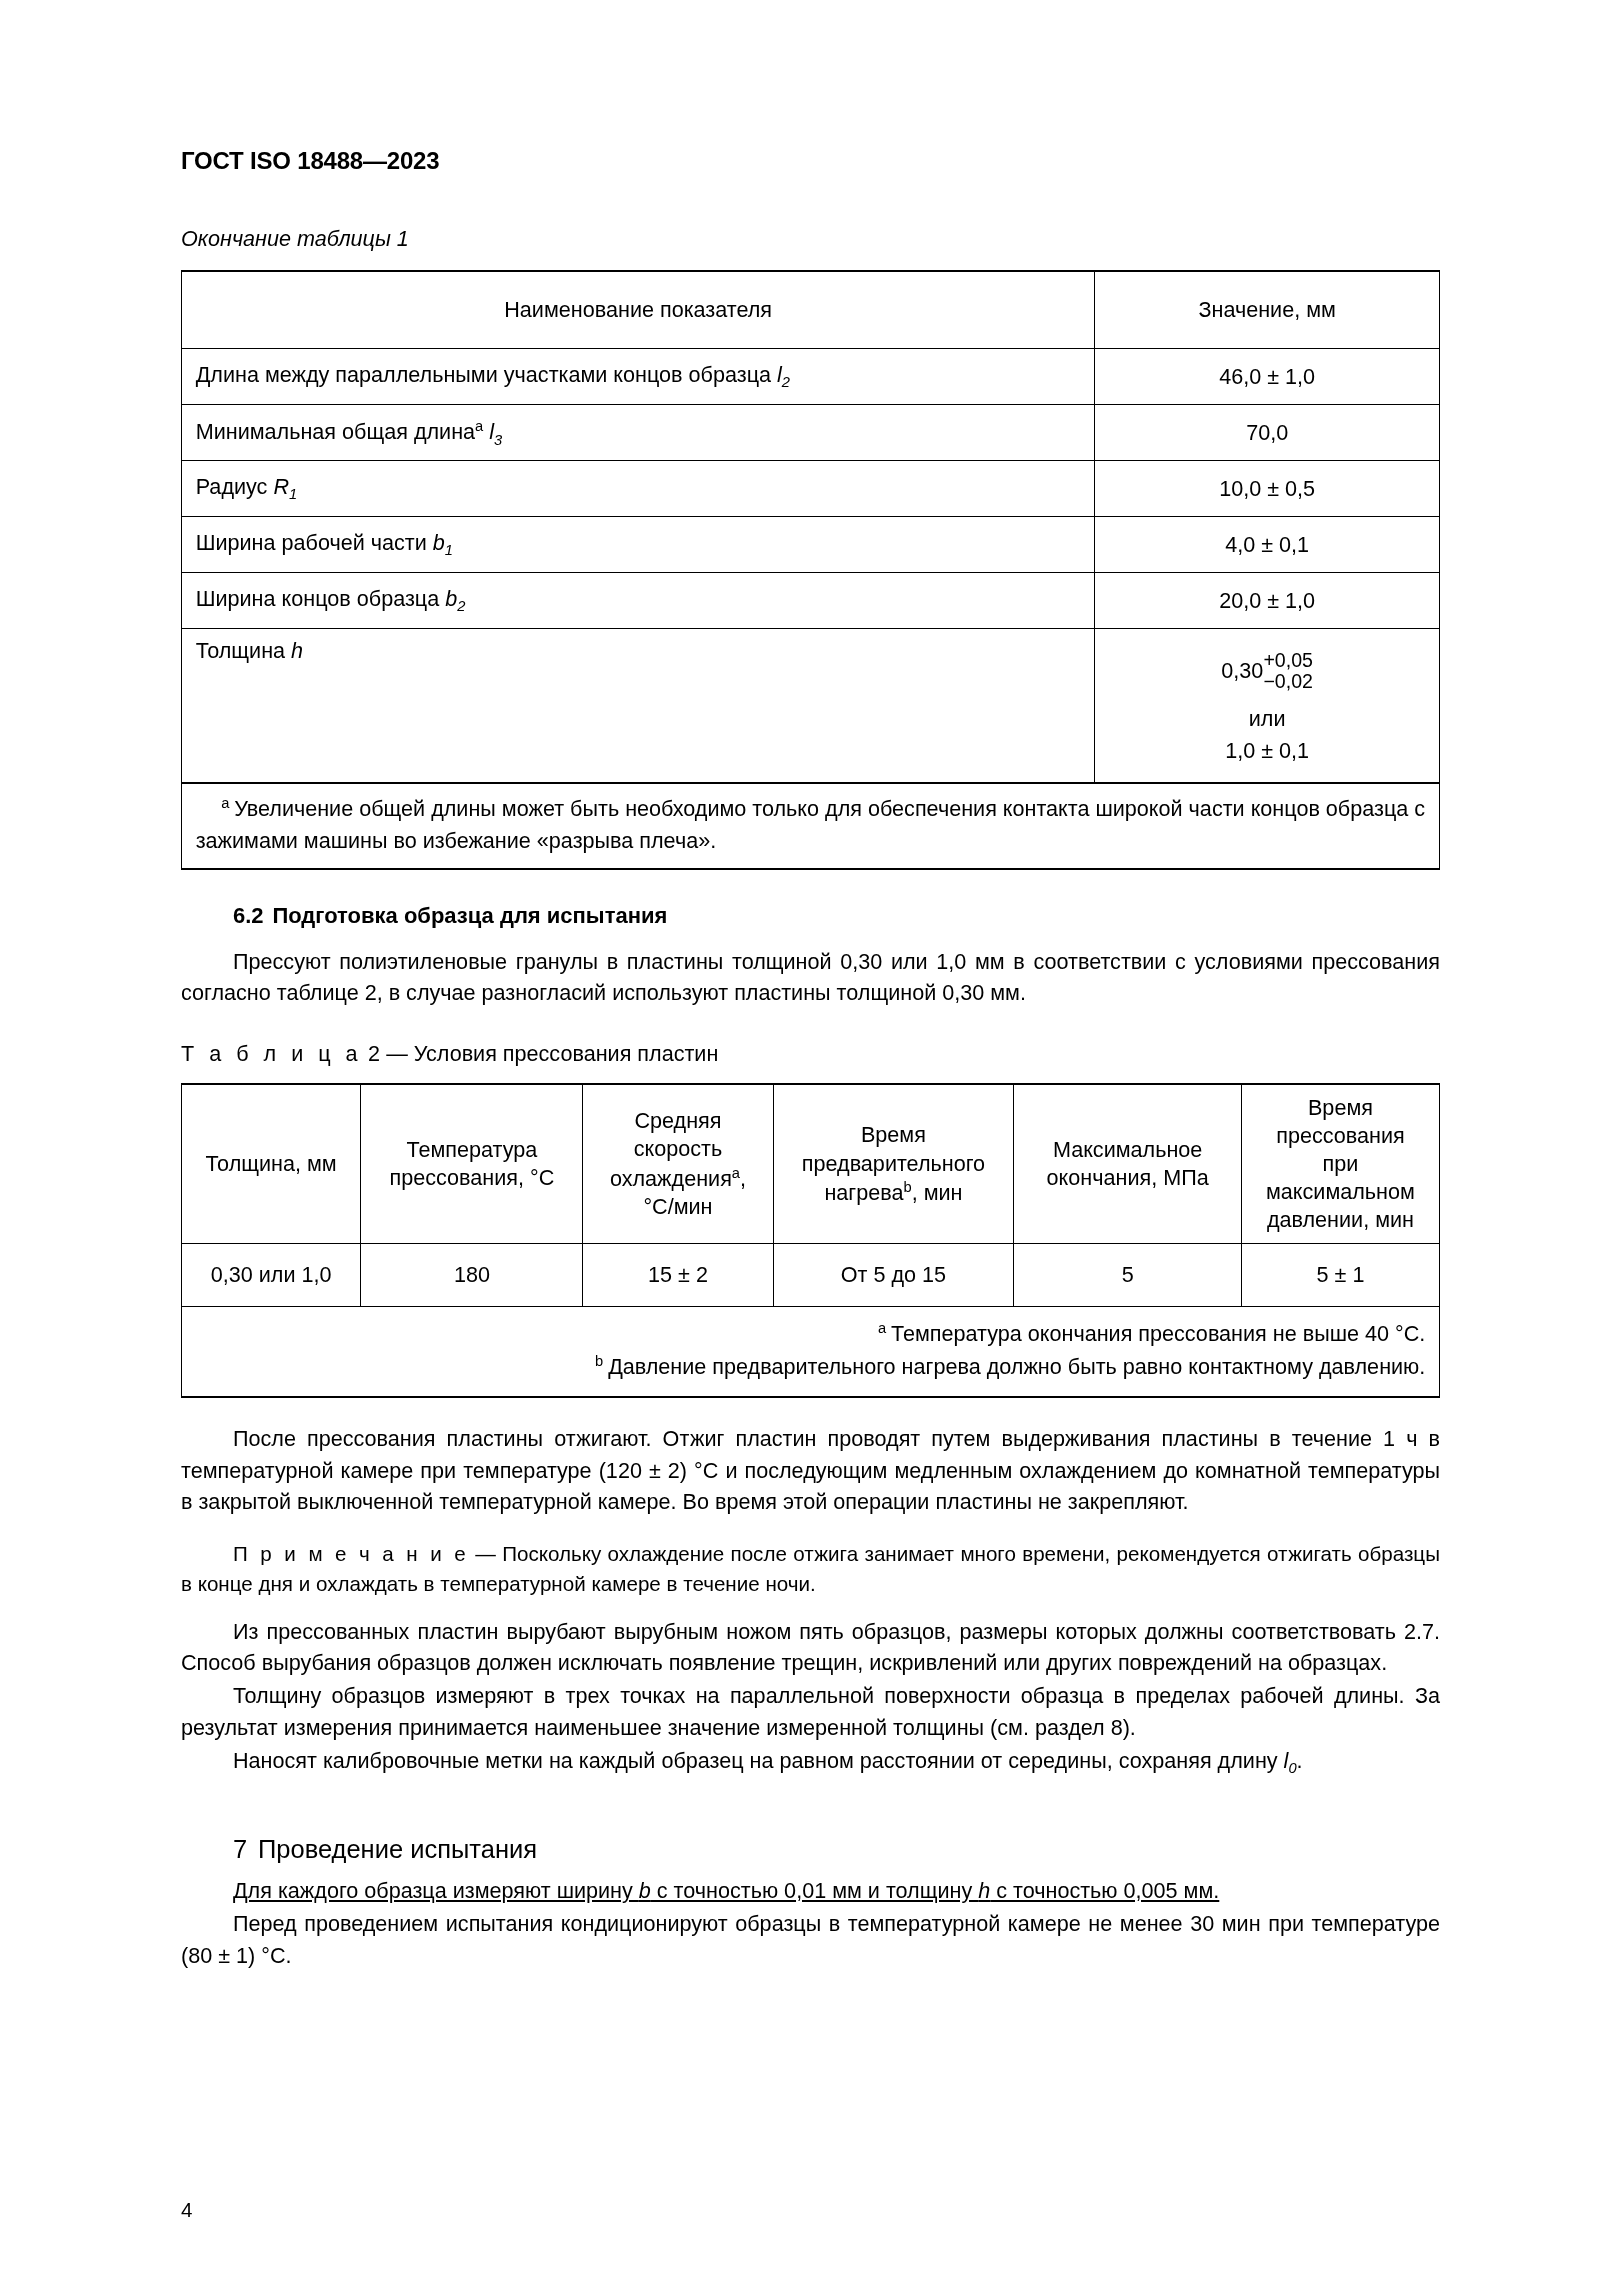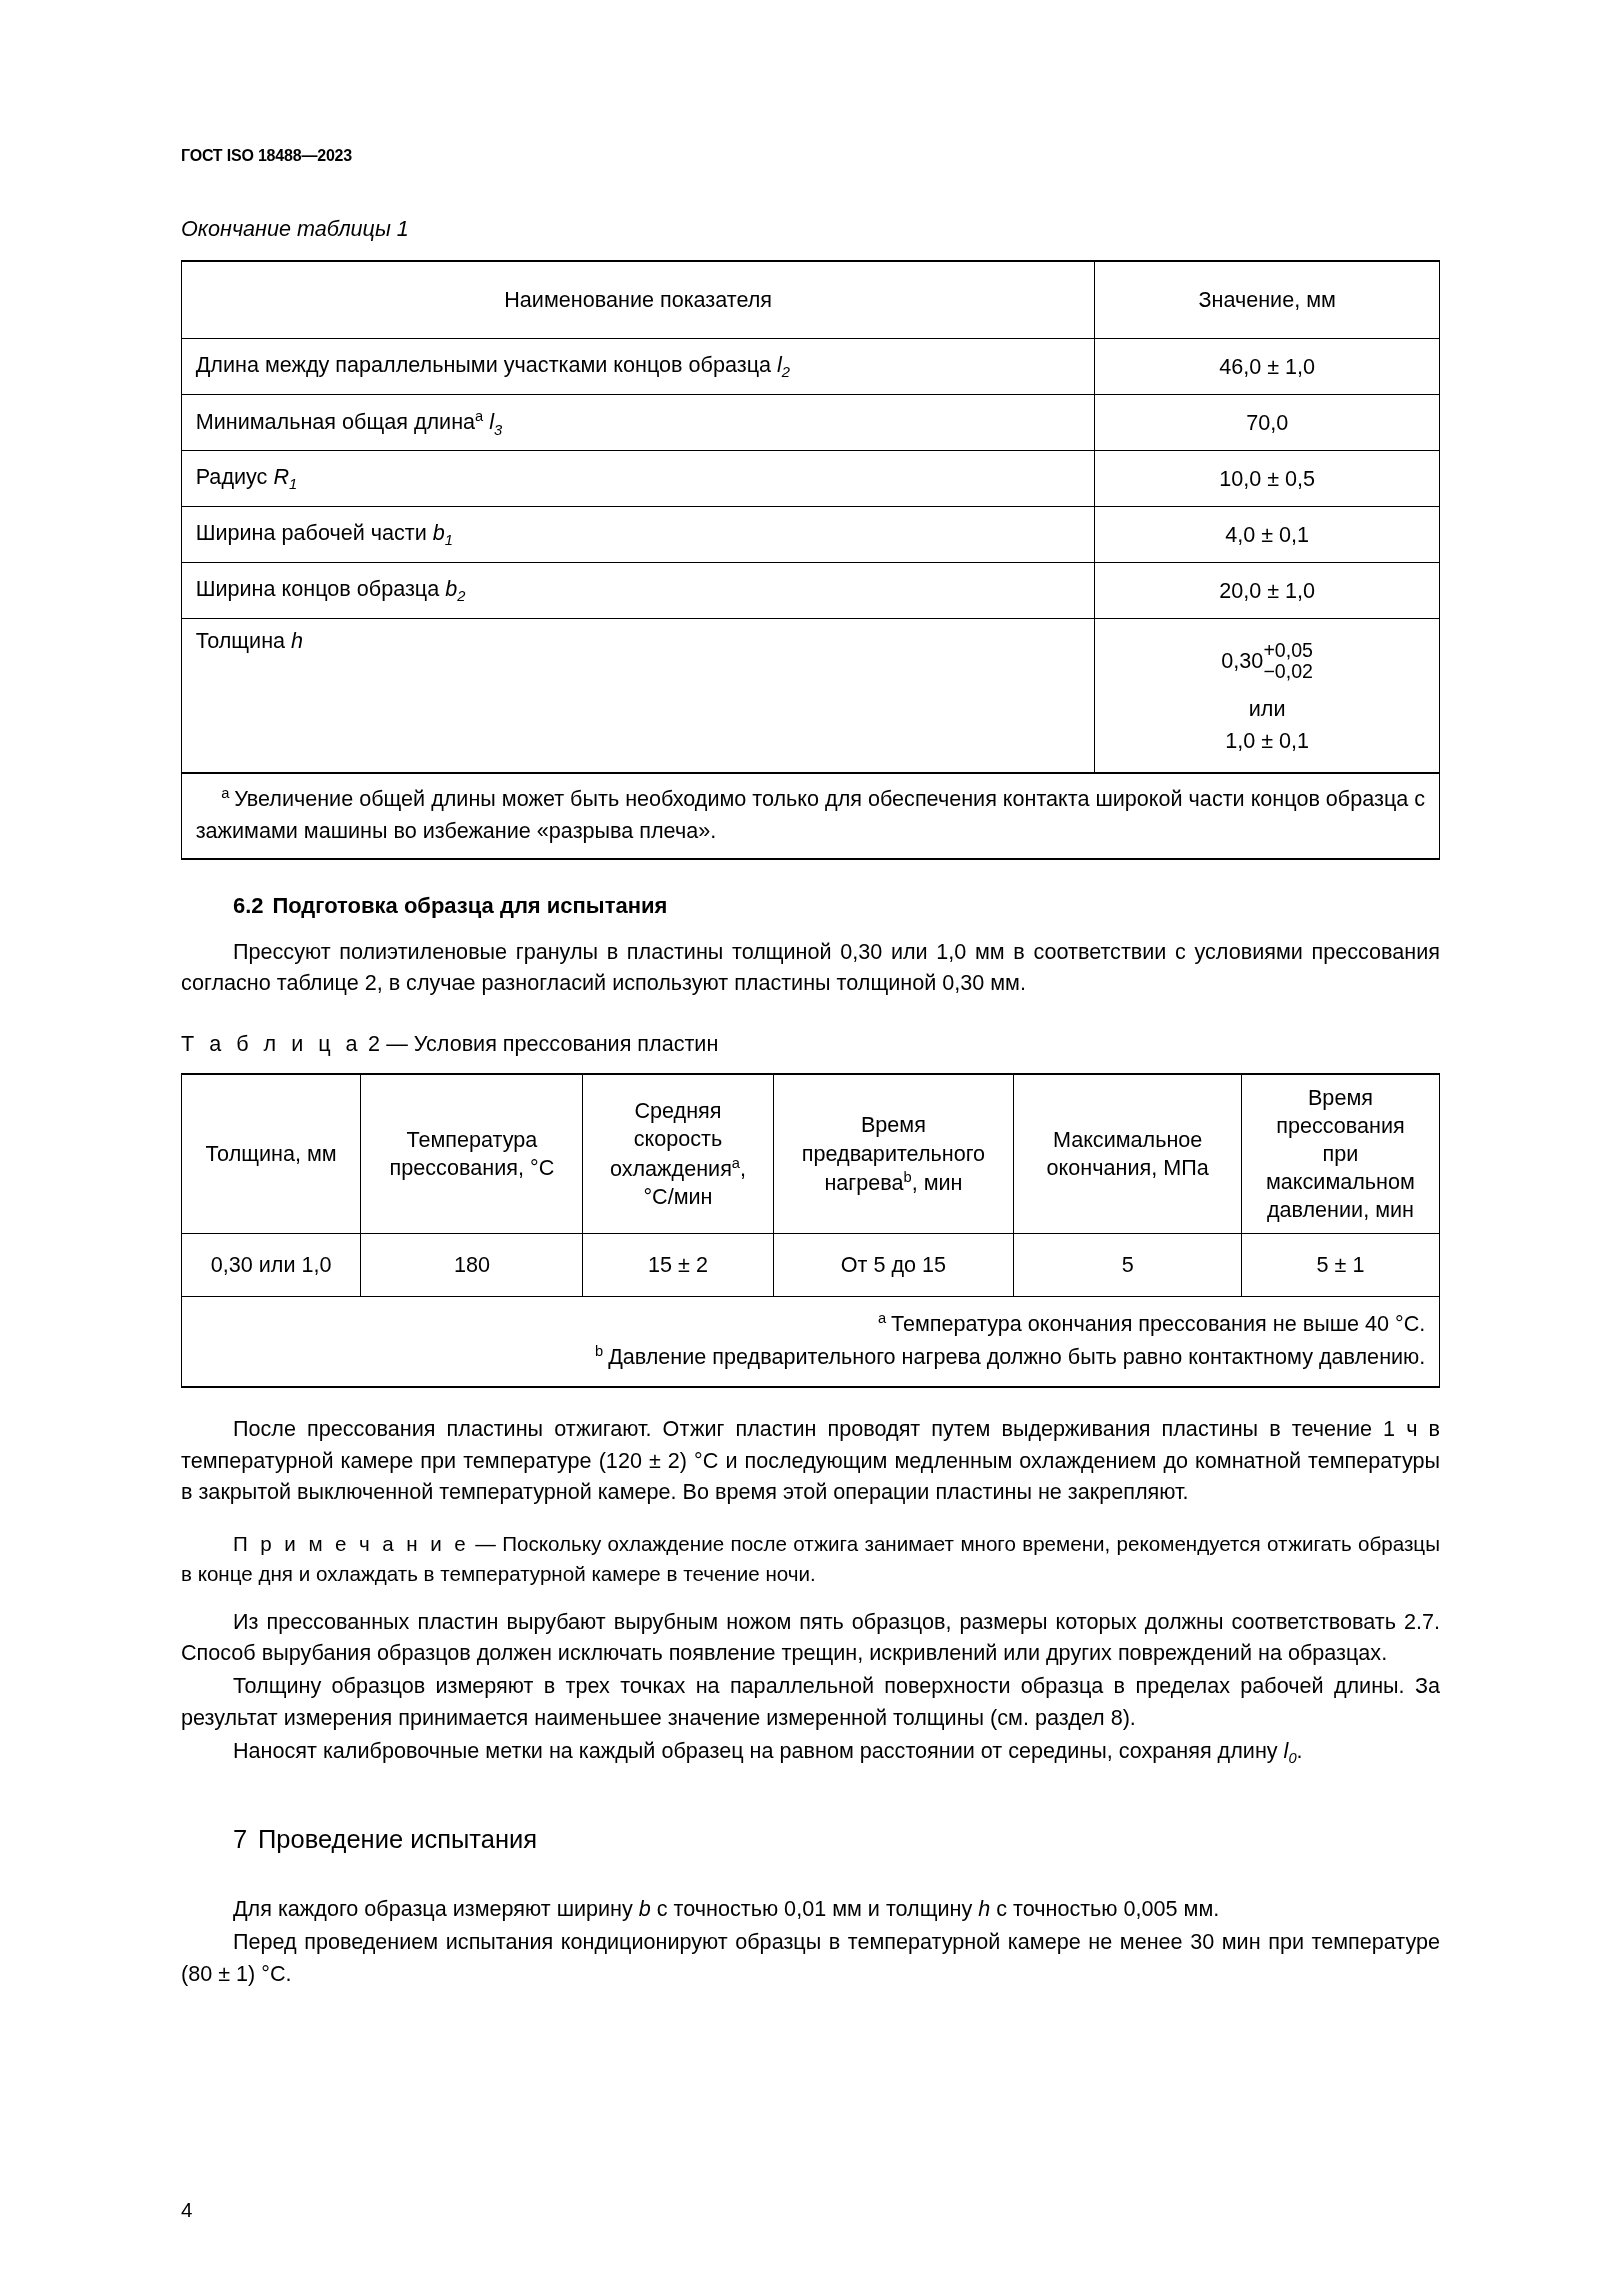--- a/index.html
+++ b/index.html
@@ -14,21 +14,21 @@
     overflow: hidden;
   }
   .page {
     position: absolute;
     left: 0; top: 0;
     width: 1621px;
     height: 2293px;
     padding: 147px 181px 59px 181px;
   }
   .doc-header {
-    font-size: 16px;
+    font-size: 24px;
     font-weight: bold;
     letter-spacing: -0.2px;
     margin: 0 0 51px 0;
   }
   .tbl-caption-italic {
     font-style: italic;
     font-size: 21.6px;
     margin: 0 0 17.6px 0;
   }
   .tbl-caption {
@@ -259,19 +259,19 @@
   <p class="note"><span class="lbl">П р и м е ч а н и е</span> <span>— Поскольку охлаждение после отжига занимает много времени, рекомендуется отжигать образцы в конце дня и охлаждать в температурной камере в течение ночи.</span></p>
 
   <p class="body">Из прессованных пластин вырубают вырубным ножом пять образцов, размеры которых должны соответствовать 2.7. Способ вырубания образцов должен исключать появление трещин, искривлений или других повреждений на образцах.</p>
 
   <p class="body tight">Толщину образцов измеряют в трех точках на параллельной поверхности образца в пределах рабочей длины. За результат измерения принимается наименьшее значение измеренной толщины (см. раздел 8).</p>
 
   <p class="body tight"><span>Наносят калибровочные метки на каждый образец на равном расстоянии от середины, сохраняя длину </span><span class="it">l</span><sub class="v">0</sub><span>.</span></p>
 
   <h1 class="sect-big"><span class="num">7</span><span>Проведение испытания</span></h1>
 
-  <p class="body" style="margin-top:39px;"><span>Для каждого образца измеряют ширину </span><span class="it">b</span><span> с точностью 0,01 мм и толщину </span><span class="it">h</span><span> с точностью 0,005 мм.</span></p>
+  <p class="body" style="margin-top:11px;text-decoration:underline;"><span>Для каждого образца измеряют ширину </span><span class="it">b</span><span> с точностью 0,01 мм и толщину </span><span class="it">h</span><span> с точностью 0,005 мм.</span></p>
 
   <p class="body tight">Перед проведением испытания кондиционируют образцы в температурной камере не менее 30 мин при температуре (80 ± 1) °С.</p>
 
   <div class="page-number">4</div>
 </div>
 
 
 </body></html>

